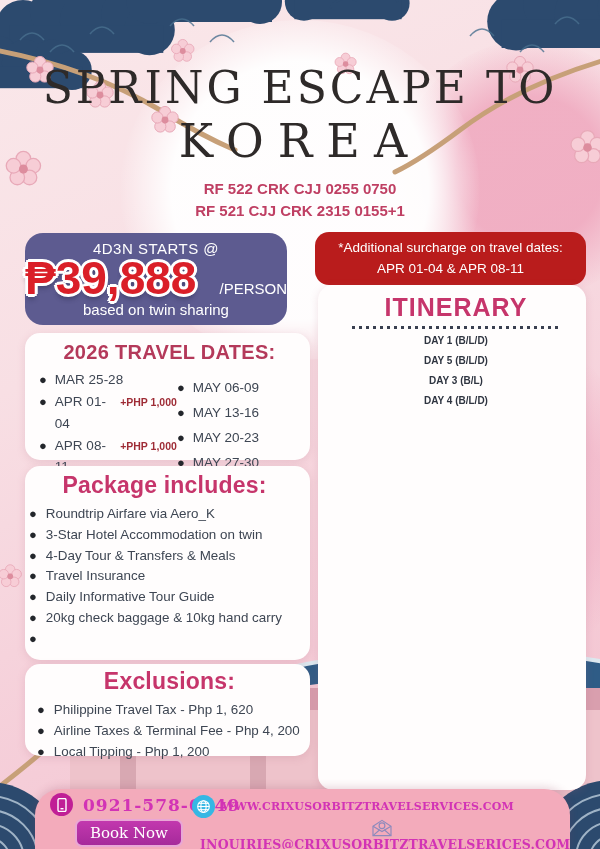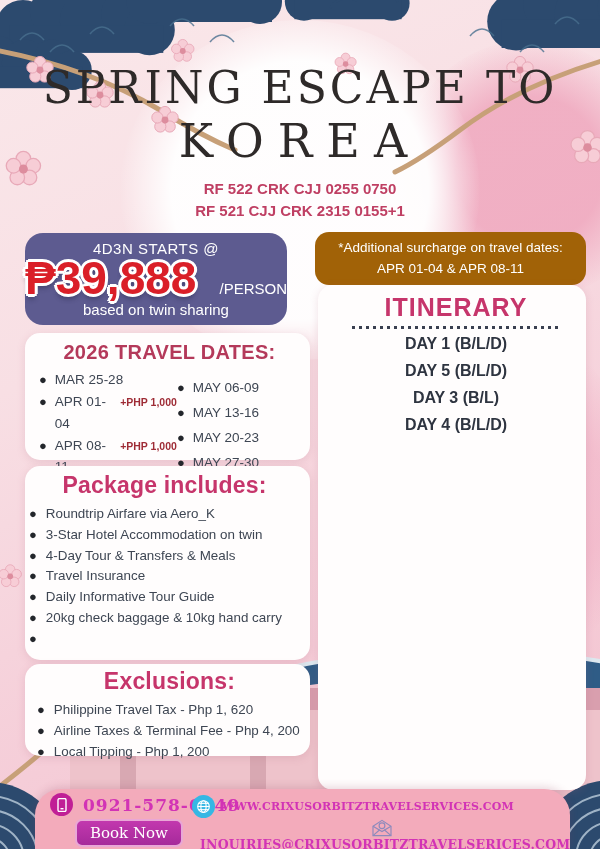--- a/index.html
+++ b/index.html
@@ -38,21 +38,21 @@
   .price-line{display:flex;align-items:flex-end;justify-content:space-between;margin-top:-2px;}
   .price-amount{
     font-size:46px;font-weight:bold;color:#da1f28;line-height:1;
     text-shadow:-2px -2px 0 #fff,2px -2px 0 #fff,-2px 2px 0 #fff,2px 2px 0 #fff,
                 0 -3px 0 #fff,0 3px 0 #fff,-3px 0 0 #fff,3px 0 0 #fff,0 5px 5px rgba(30,30,60,.45);
   }
   .price-per{font-size:15px;color:#fff;margin:0 0 4px 3px;}
   .price-basis{font-size:15px;margin-top:0px;}
   .surcharge-box{
     position:absolute;left:315px;top:232px;width:271px;height:53px;border-radius:14px;
-    background:#a16207;z-index:2;color:#fff;text-align:center;font-size:13.5px;line-height:1.5;
+    background:#b91c1c;z-index:2;color:#fff;text-align:center;font-size:13.5px;line-height:1.5;
     display:flex;flex-direction:column;justify-content:center;
   }
   
   .dates-box{left:25px;top:333px;width:285px;height:127px;padding:8px 10px 0 14px;box-sizing:border-box;}
   .dates-heading{color:#b4395a;font-weight:bold;font-size:20px;text-align:center;letter-spacing:.3px;}
   .dates-cols{display:flex;margin-top:5px;}
   .dates-col{list-style:none;margin:0;padding:0;color:#3e4653;font-size:13.5px;}
   .dates-col.c1{flex:1.12;}
   .dates-col.c2{flex:1;padding-top:7px;}
   .dates-col li{display:flex;align-items:baseline;line-height:1.62;}
@@ -65,21 +65,21 @@
   .big-heading{color:#c6356b;font-weight:bold;font-size:23px;text-align:center;letter-spacing:.2px;}
   .blist{list-style:none;margin:5px 0 0 0;padding:0;color:#3e4653;font-size:13.4px;}
   .blist li{display:flex;align-items:baseline;line-height:1.55;}
   .blist .dot{margin-right:9px;}
   
   .itin-box{left:318px;top:285px;width:268px;height:505px;padding:8px 0 0 8px;box-sizing:border-box;text-align:center;}
   .itin-heading{color:#c6356b;font-weight:bold;font-size:25px;letter-spacing:1px;}
   .itin-dots{width:208px;height:3px;margin:4px auto 6px auto;
     background:repeating-linear-gradient(90deg,#3a4050 0 3px,transparent 3px 7px);}
   .day-block{margin-bottom:9px;}
-  .day-title{font-weight:bold;color:#2e3440;font-size:16px;margin-bottom:1px;text-align:center;}
+  .day-title{font-weight:bold;color:#2e3440;font-size:10px;margin-bottom:1px;text-align:center;}
   .day-items div{color:#3e4653;font-size:13px;line-height:1.38;}
   .italic{font-style:italic;}
   
   .footer-banner{
     position:absolute;left:35px;top:789px;width:535px;height:60px;z-index:3;
     background:#f3abbb;border-radius:26px 26px 0 0;
     box-shadow:0 -2px 8px rgba(140,60,90,.2);
   }
   .footer-item{position:absolute;display:flex;align-items:center;}
   .phone-wrap{left:15px;top:4px;}

